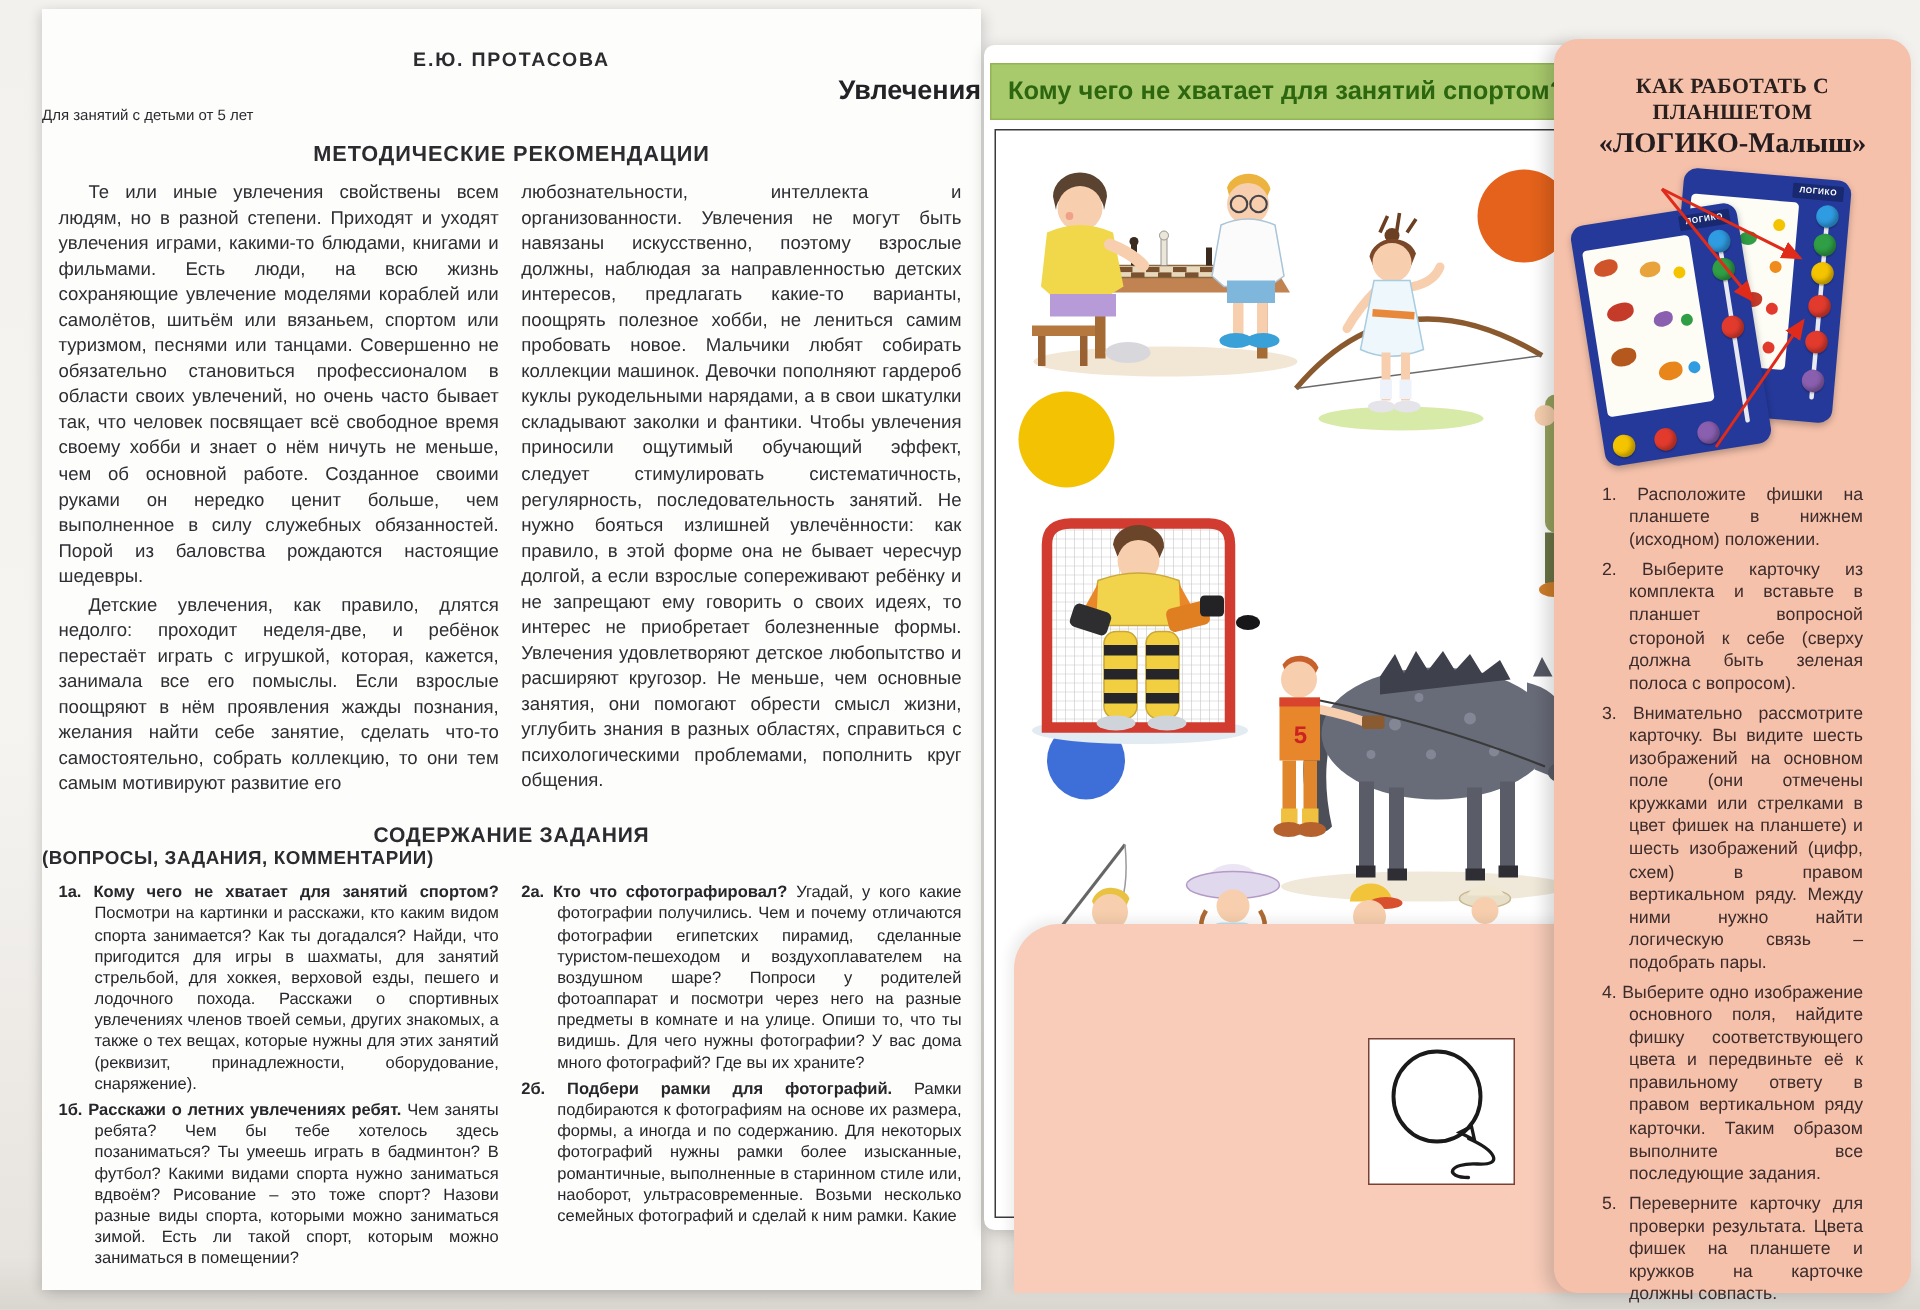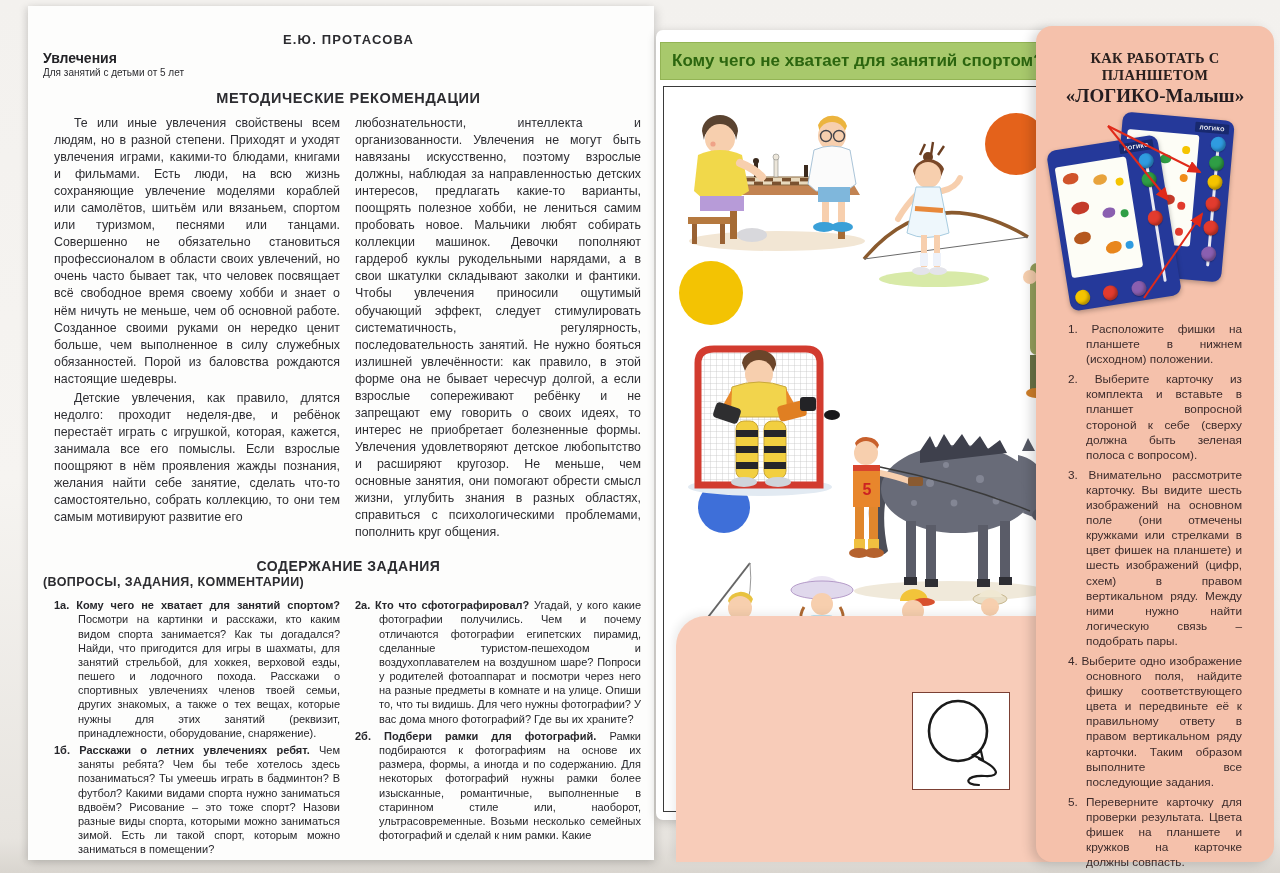--- a/index.html
+++ b/index.html
@@ -2,23 +2,23 @@
 <html><head>
 <meta charset="utf-8">
 <style>
   html,body{margin:0;padding:0;background:#dedbd6;}
   *{box-sizing:border-box;}
   .scan{position:relative;width:1280px;height:873px;margin:0 auto;overflow:hidden;
         background:linear-gradient(180deg,#f3f1ee 0%,#f6f4f1 55%,#e7e4df 96%,#d9d5cf 100%);
         font-family:"Liberation Sans",sans-serif;}
   
   .left-page{position:absolute;left:28px;top:6px;width:626px;height:854px;background:#fdfdfc;
-             box-shadow:-3px 1px 7px rgba(0,0,0,.10),3px 3px 9px rgba(0,0,0,.12);padding-left:15px;}
+             box-shadow:-3px 1px 7px rgba(0,0,0,.10),3px 3px 9px rgba(0,0,0,.12);}
   .author{margin:26px 0 3px;text-align:center;font-size:13px;font-weight:bold;letter-spacing:1.2px;color:#2c2c30;}
-  .doc-title{text-align:left;font-size:14px;font-weight:bold;color:#232327;margin:0 0 1px;}
+  .doc-title{text-align:right;font-size:18px;font-weight:bold;color:#232327;margin:0 0 1px;}
   .doc-subtitle{text-align:left;font-size:10px;color:#2c2c30;margin:0 0 12px;}
   .h-meta{text-align:center;font-size:14.5px;font-weight:bold;letter-spacing:.6px;color:#2c2c30;margin:0 0 9px;}
   .cols{display:flex;gap:15px;padding:0 13px 0 11px;}
   .col{flex:1;min-width:0;}
   .jp{font-size:12.4px;line-height:1.375;text-align:justify;color:#2e2e33;margin:0 0 2px;}
   .ind{text-indent:20px;}
   .h-contents{text-align:center;font-size:14px;font-weight:bold;letter-spacing:.5px;color:#2c2c30;margin:15px 0 1px;}
   .h-contents2{font-size:12.5px;font-weight:bold;letter-spacing:.4px;color:#2c2c30;margin:0 0 9px;}
   .items .item{font-size:11px;line-height:1.29;text-align:justify;color:#26262b;
                padding-left:24px;text-indent:-24px;margin:0 0 3px;}

